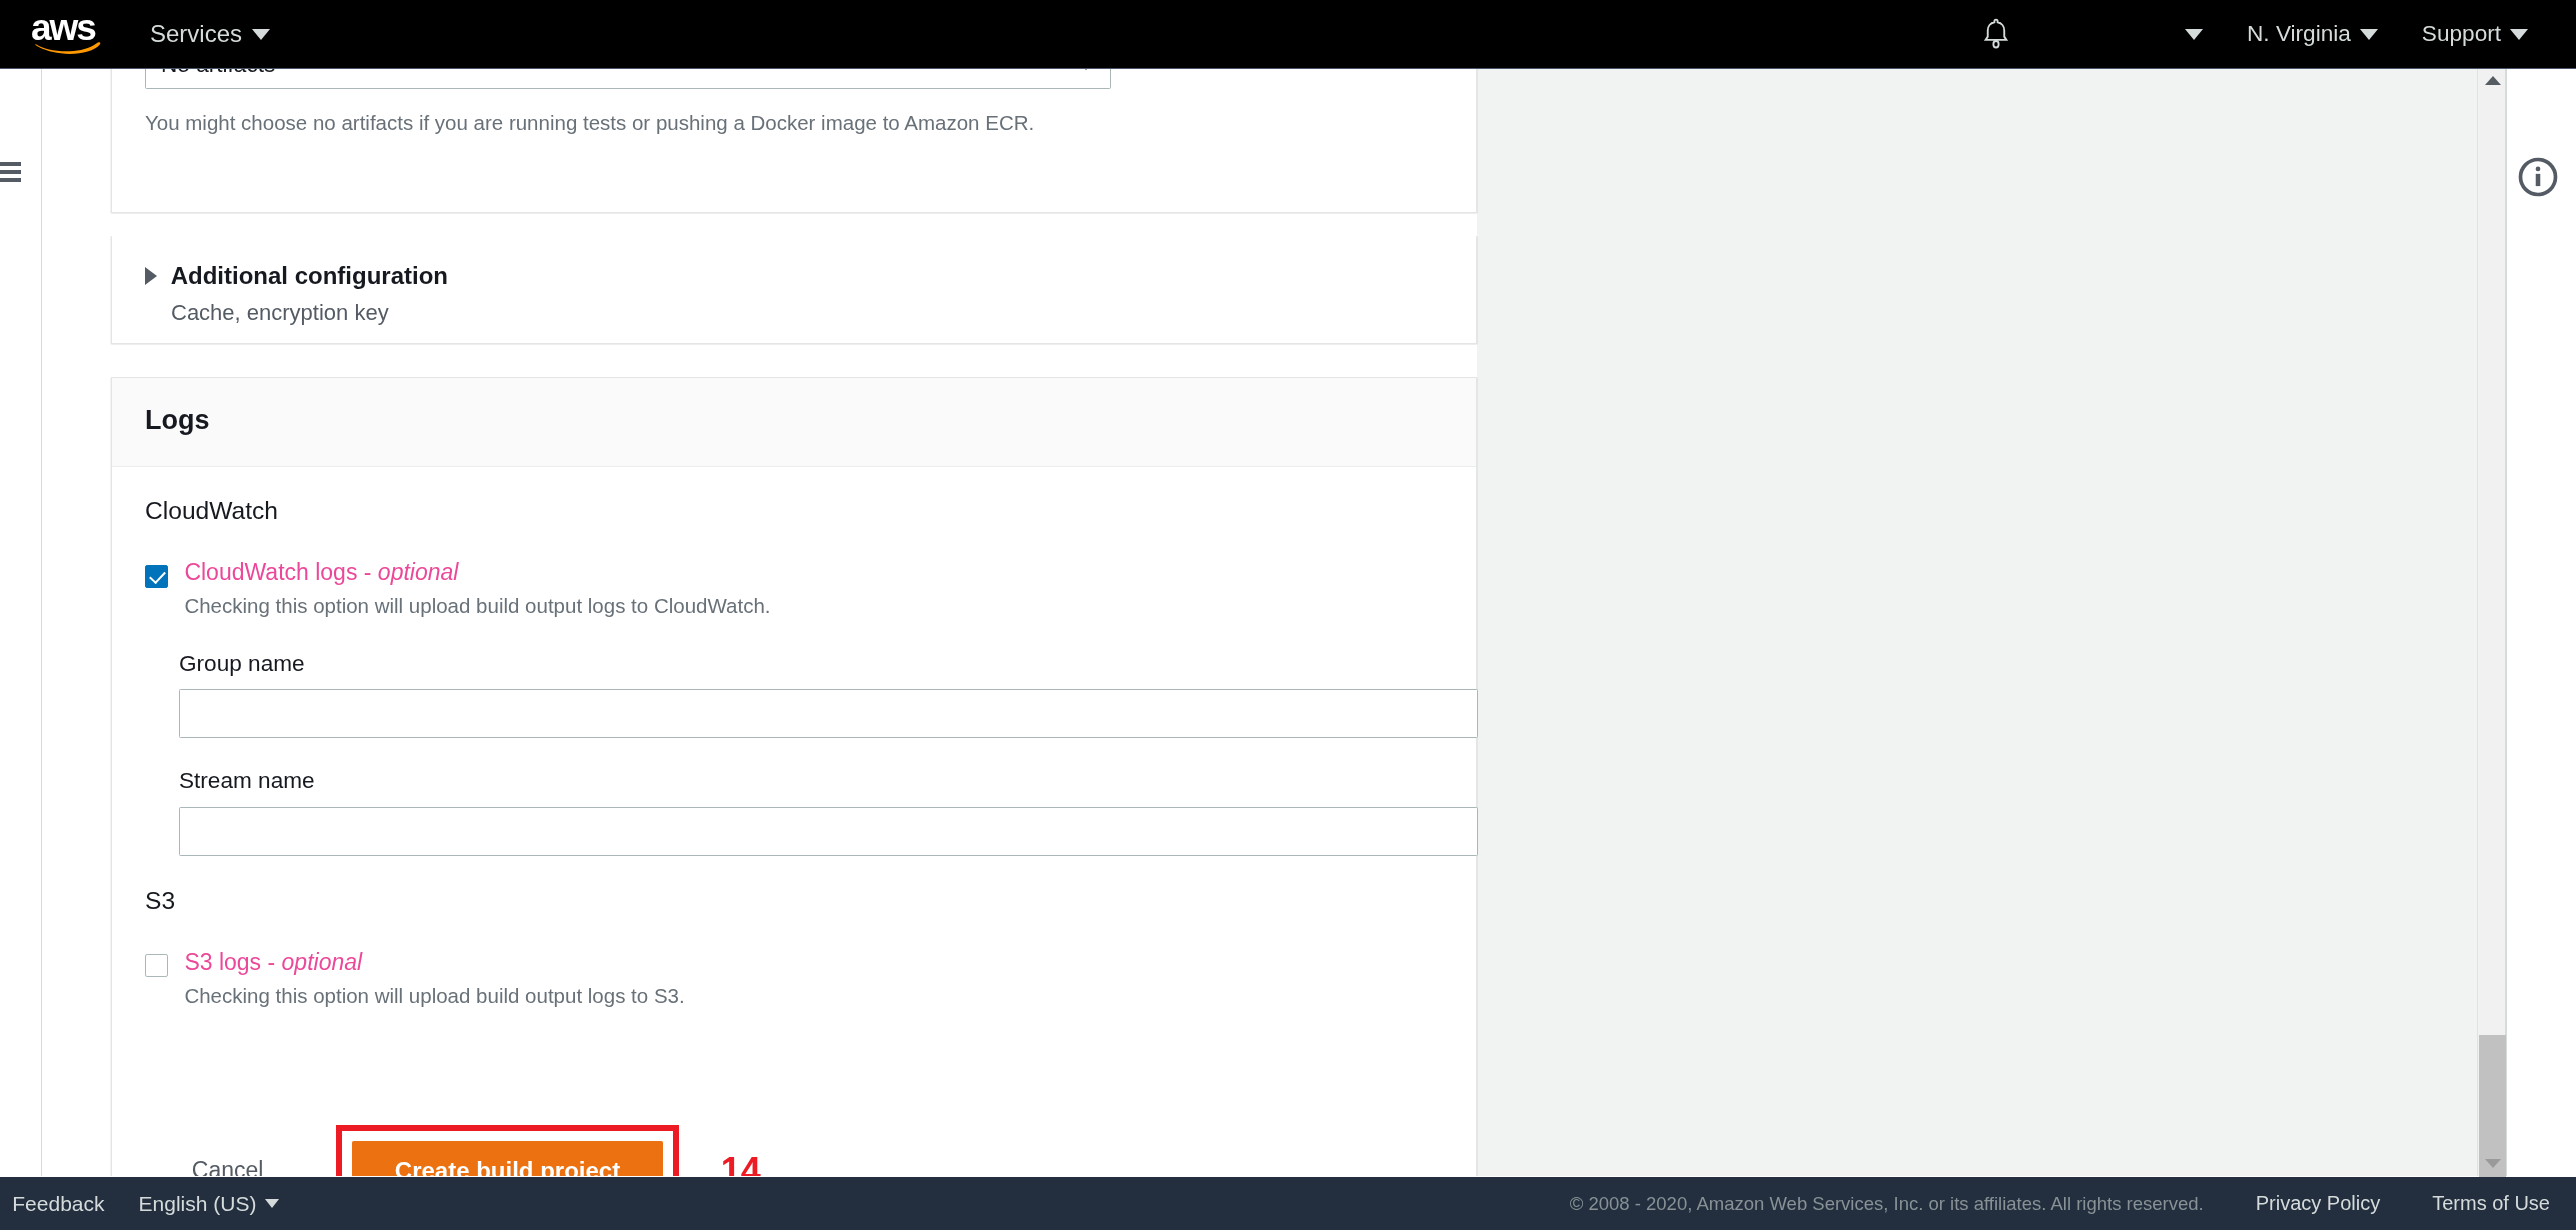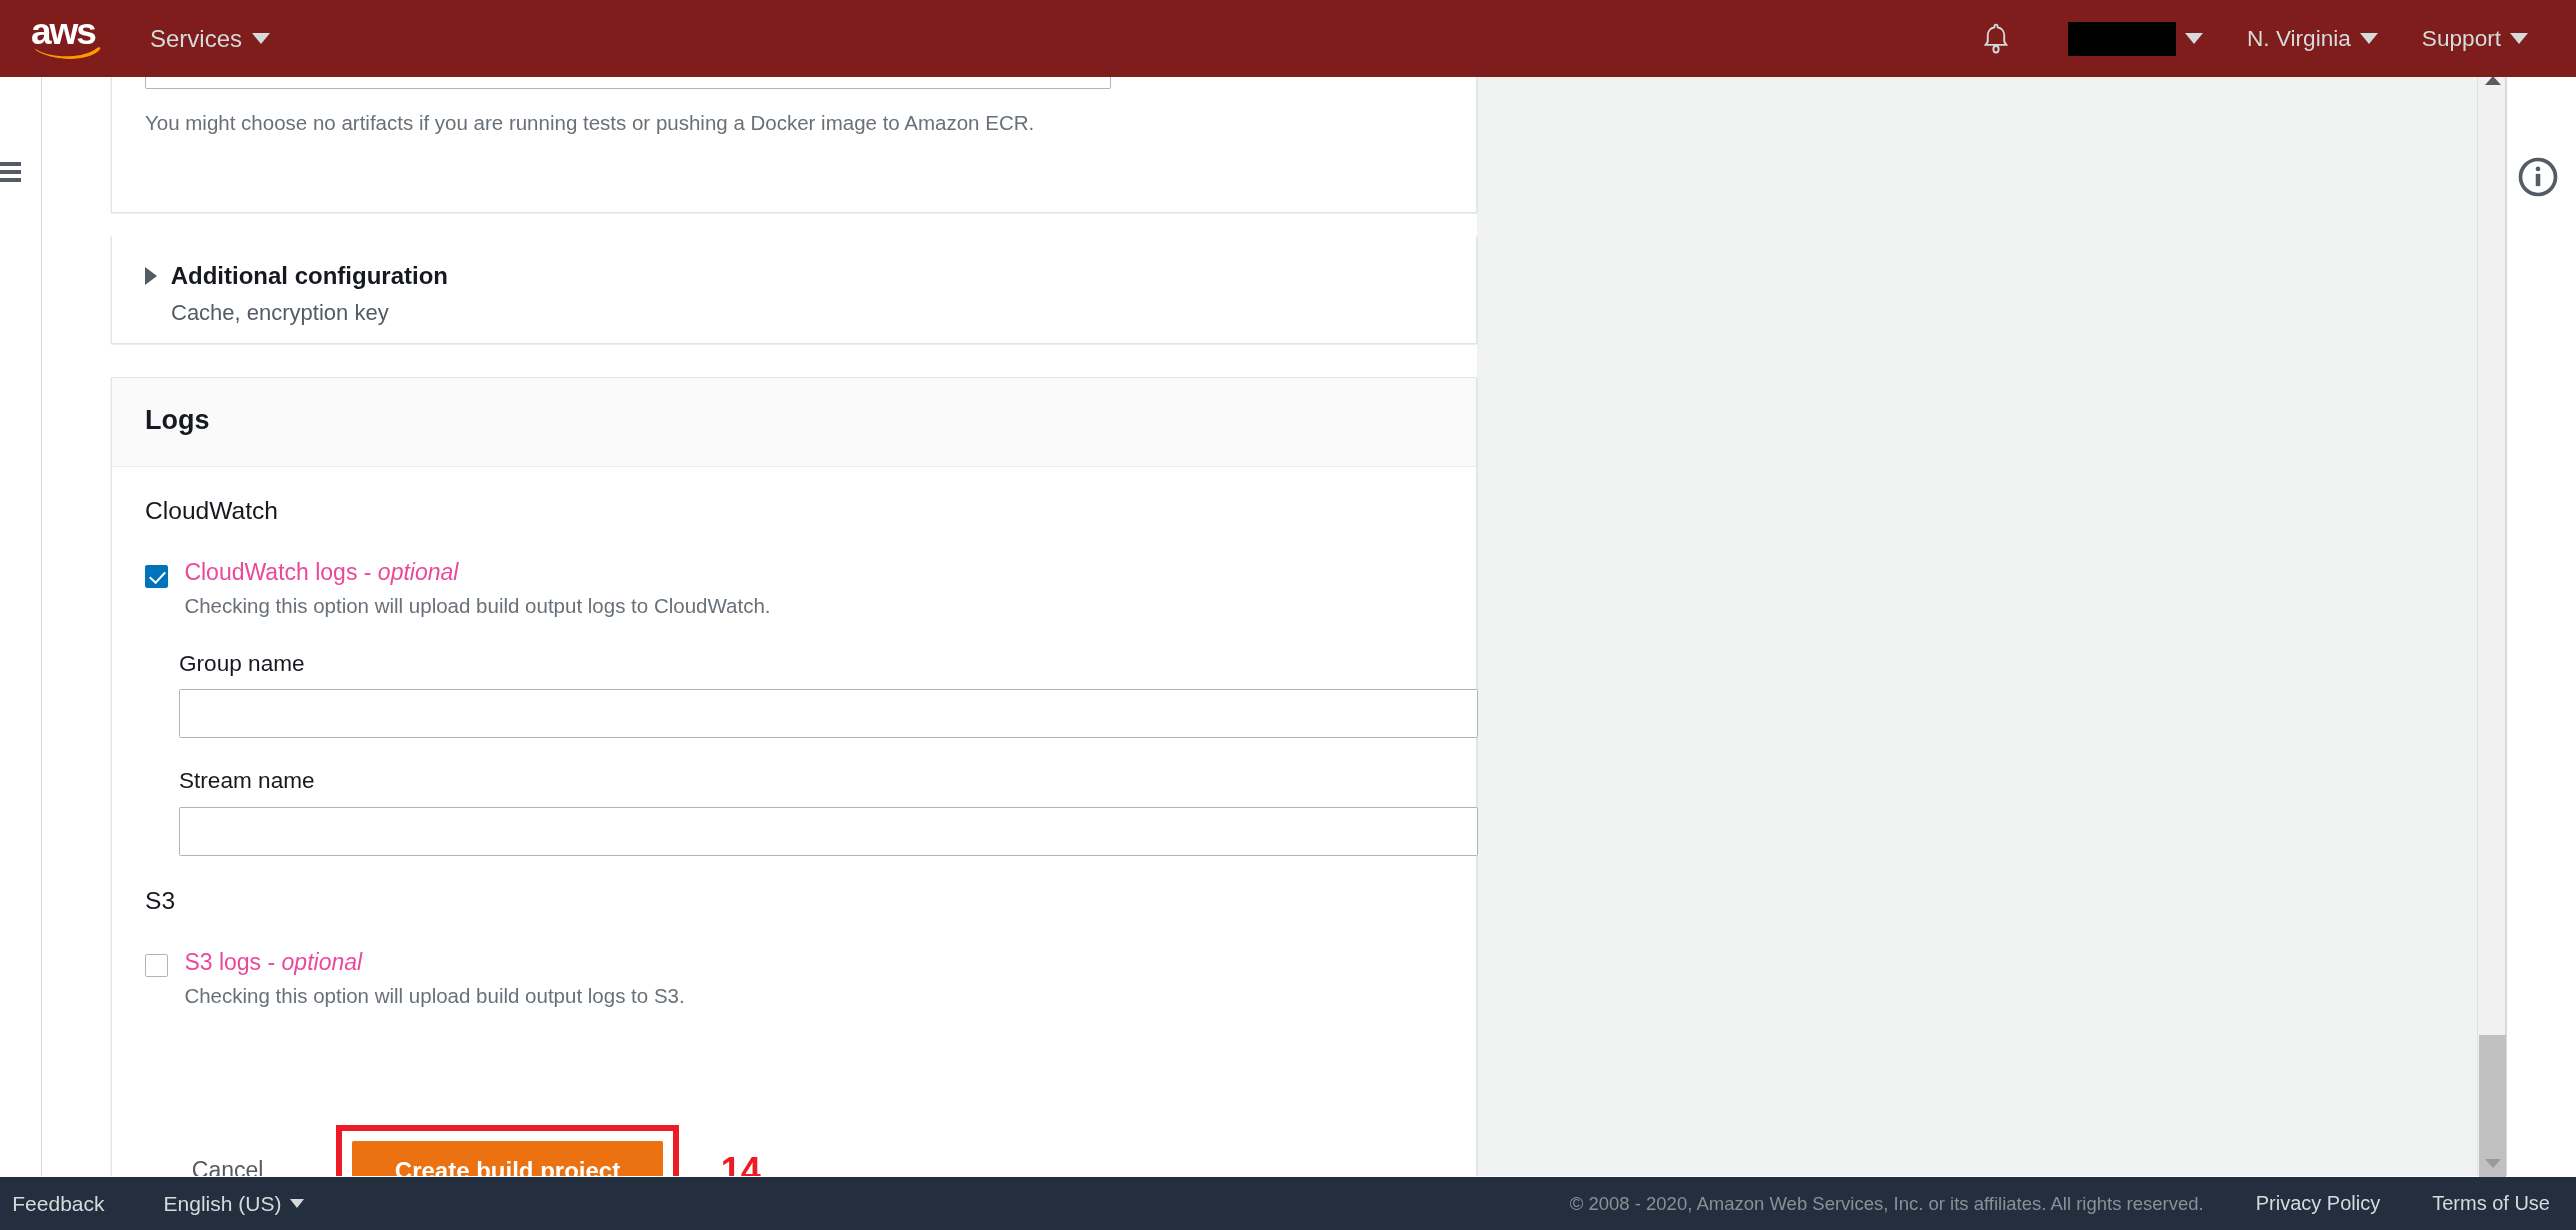--- a/index.html
+++ b/index.html
@@ -9,22 +9,22 @@
     height: 1230px;
     overflow: hidden;
     background: #ffffff;
     font-family: "Liberation Sans", sans-serif;
   }
 
   
   #top-nav {
     position: absolute;
     top: 0; left: 0;
-    width: 2576px; height: 77px;
-    background: #7f1d1d;
+    width: 2576px; height: 68px;
+    background: #000000;
     display: flex;
     align-items: center;
     z-index: 50;
   }
   #top-nav-shadow {
     position: absolute;
     top: 64px; left: 0;
     width: 2576px; height: 4.8px;
     background: #4a5568;
     z-index: 49;
@@ -578,21 +578,21 @@
       <circle cx="12" cy="12" r="10" fill="none" stroke="#545b64" stroke-width="2.1"></circle>
       <circle cx="12" cy="7.4" r="1.35" fill="#545b64"></circle>
       <rect x="10.7" y="10.2" width="2.6" height="7" fill="#545b64"></rect>
     </svg>
   </div>
 </div>
 
 <div id="bottom-bar">
   <div class="bb-left">
     <span class="bb-item" style="margin-left:12.3px;">Feedback</span>
-    <span class="bb-item" style="margin-left:59px;">
+    <span class="bb-item" style="margin-left:34px;">
       <span>English (US)</span>
       <span class="caret-down-sm"></span>
     </span>
   </div>
   <div class="bb-right">
     <span id="copyright">© 2008 - 2020, Amazon Web Services, Inc. or its affiliates. All rights reserved.</span>
     <span class="bb-link">Privacy Policy</span>
     <span class="bb-link">Terms of Use</span>
   </div>
 </div>

